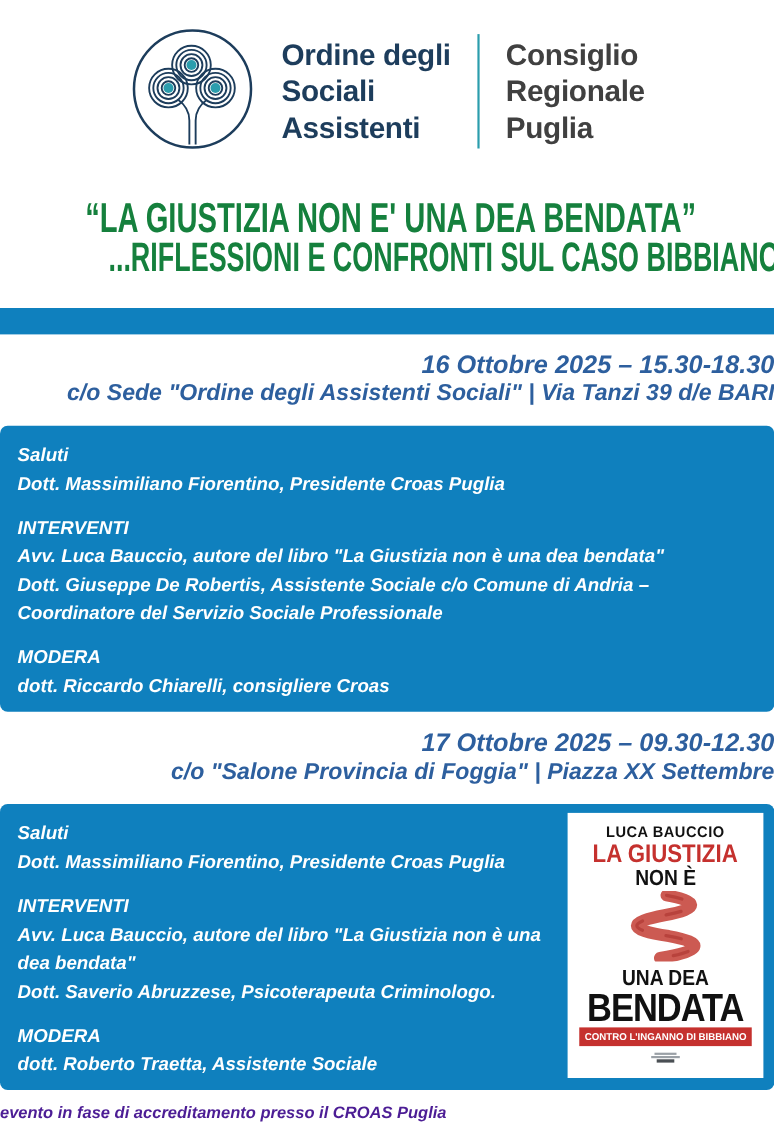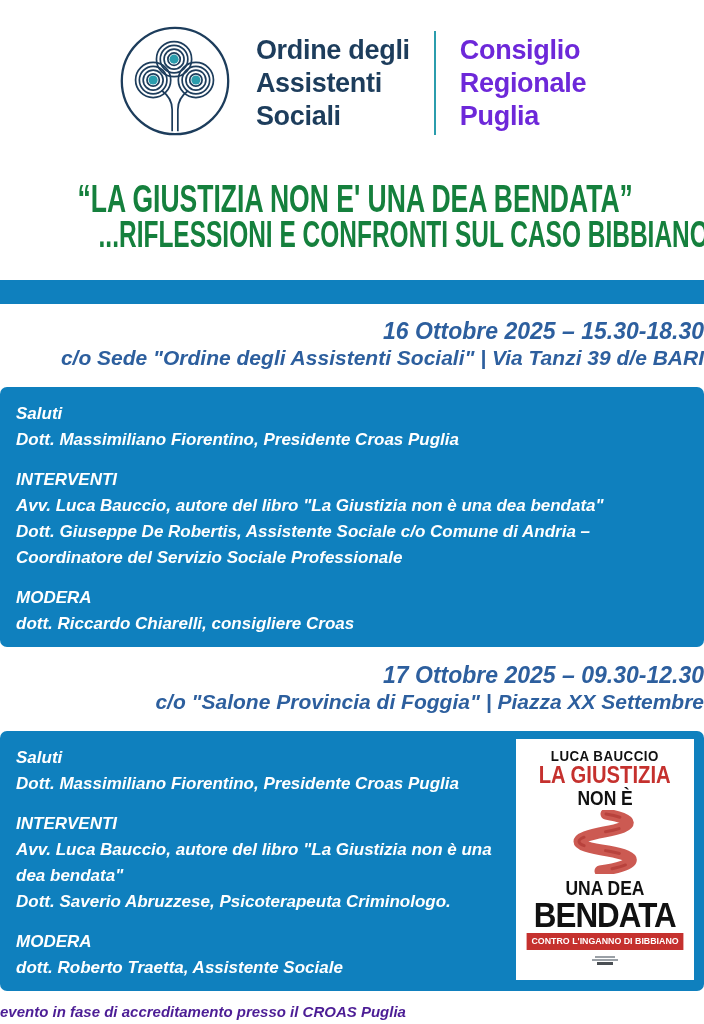--- a/index.html
+++ b/index.html
@@ -13,21 +13,21 @@
   .logo-row {
     display:flex; justify-content:center; align-items:center;
     gap:24px; padding-top:24px; height:142px;
   }
   .org-name {
     color:#1d3d5c; font-size:27px; line-height:33px; font-weight:bold;
     letter-spacing:-0.3px;
   }
   .logo-divider { width:2px; height:104px; background:#2b9dad; }
   .council-name {
-    color:#6d28d9; font-size:27px; line-height:33px; font-weight:bold;
+    color:#404040; font-size:27px; line-height:33px; font-weight:bold;
     letter-spacing:-0.3px;
   }
   
   .title { margin-top:40px; text-align:center; color:#15803d; }
   .title-line {
     display:block; font-weight:bold; font-size:34px; line-height:35px;
     white-space:nowrap; transform:scale(0.78,1.12); transform-origin:50% 50%;
   }
   .title-line.l2 { transform:scale(0.72,1.10); }
   
@@ -108,22 +108,22 @@
           <path d="M46 70 Q57 78 57 90 L57 113"></path>
           <path d="M74 70 Q63 78 63 90 L63 113"></path>
         </g>
         <circle cx="59" cy="37" r="4.8" fill="#2b9dad"></circle>
         <circle cx="37" cy="59" r="4.8" fill="#2b9dad"></circle>
         <circle cx="82" cy="59" r="4.8" fill="#2b9dad"></circle>
       </svg>
     </span>
     <div class="org-name">
       <div>Ordine degli</div>
+      <div>Sociali</div>
       <div>Assistenti</div>
-      <div>Sociali</div>
     </div>
     <div class="logo-divider"></div>
     <div class="council-name">
       <div>Consiglio</div>
       <div>Regionale</div>
       <div>Puglia</div>
     </div>
   </div>
 
   <div class="title">

